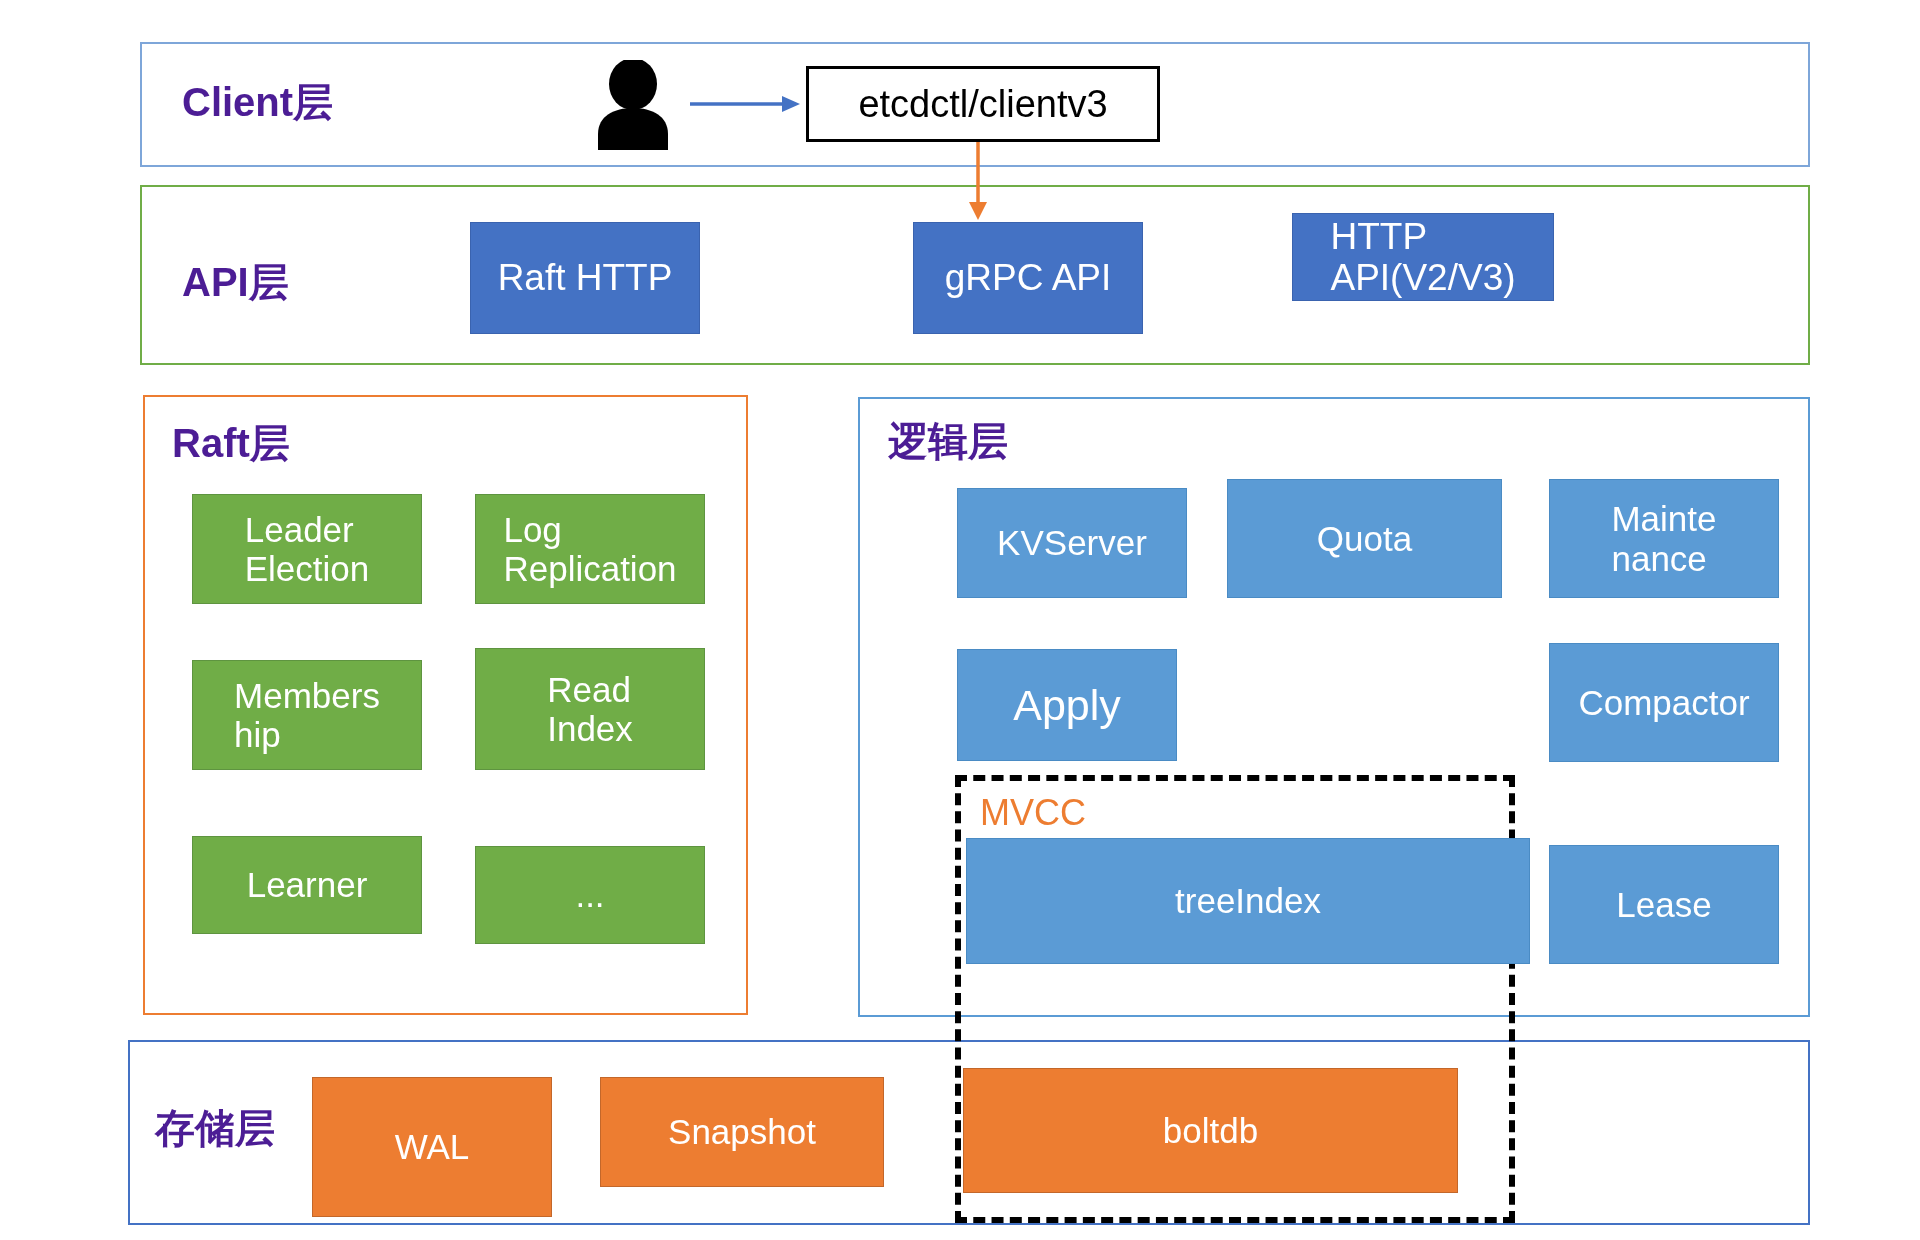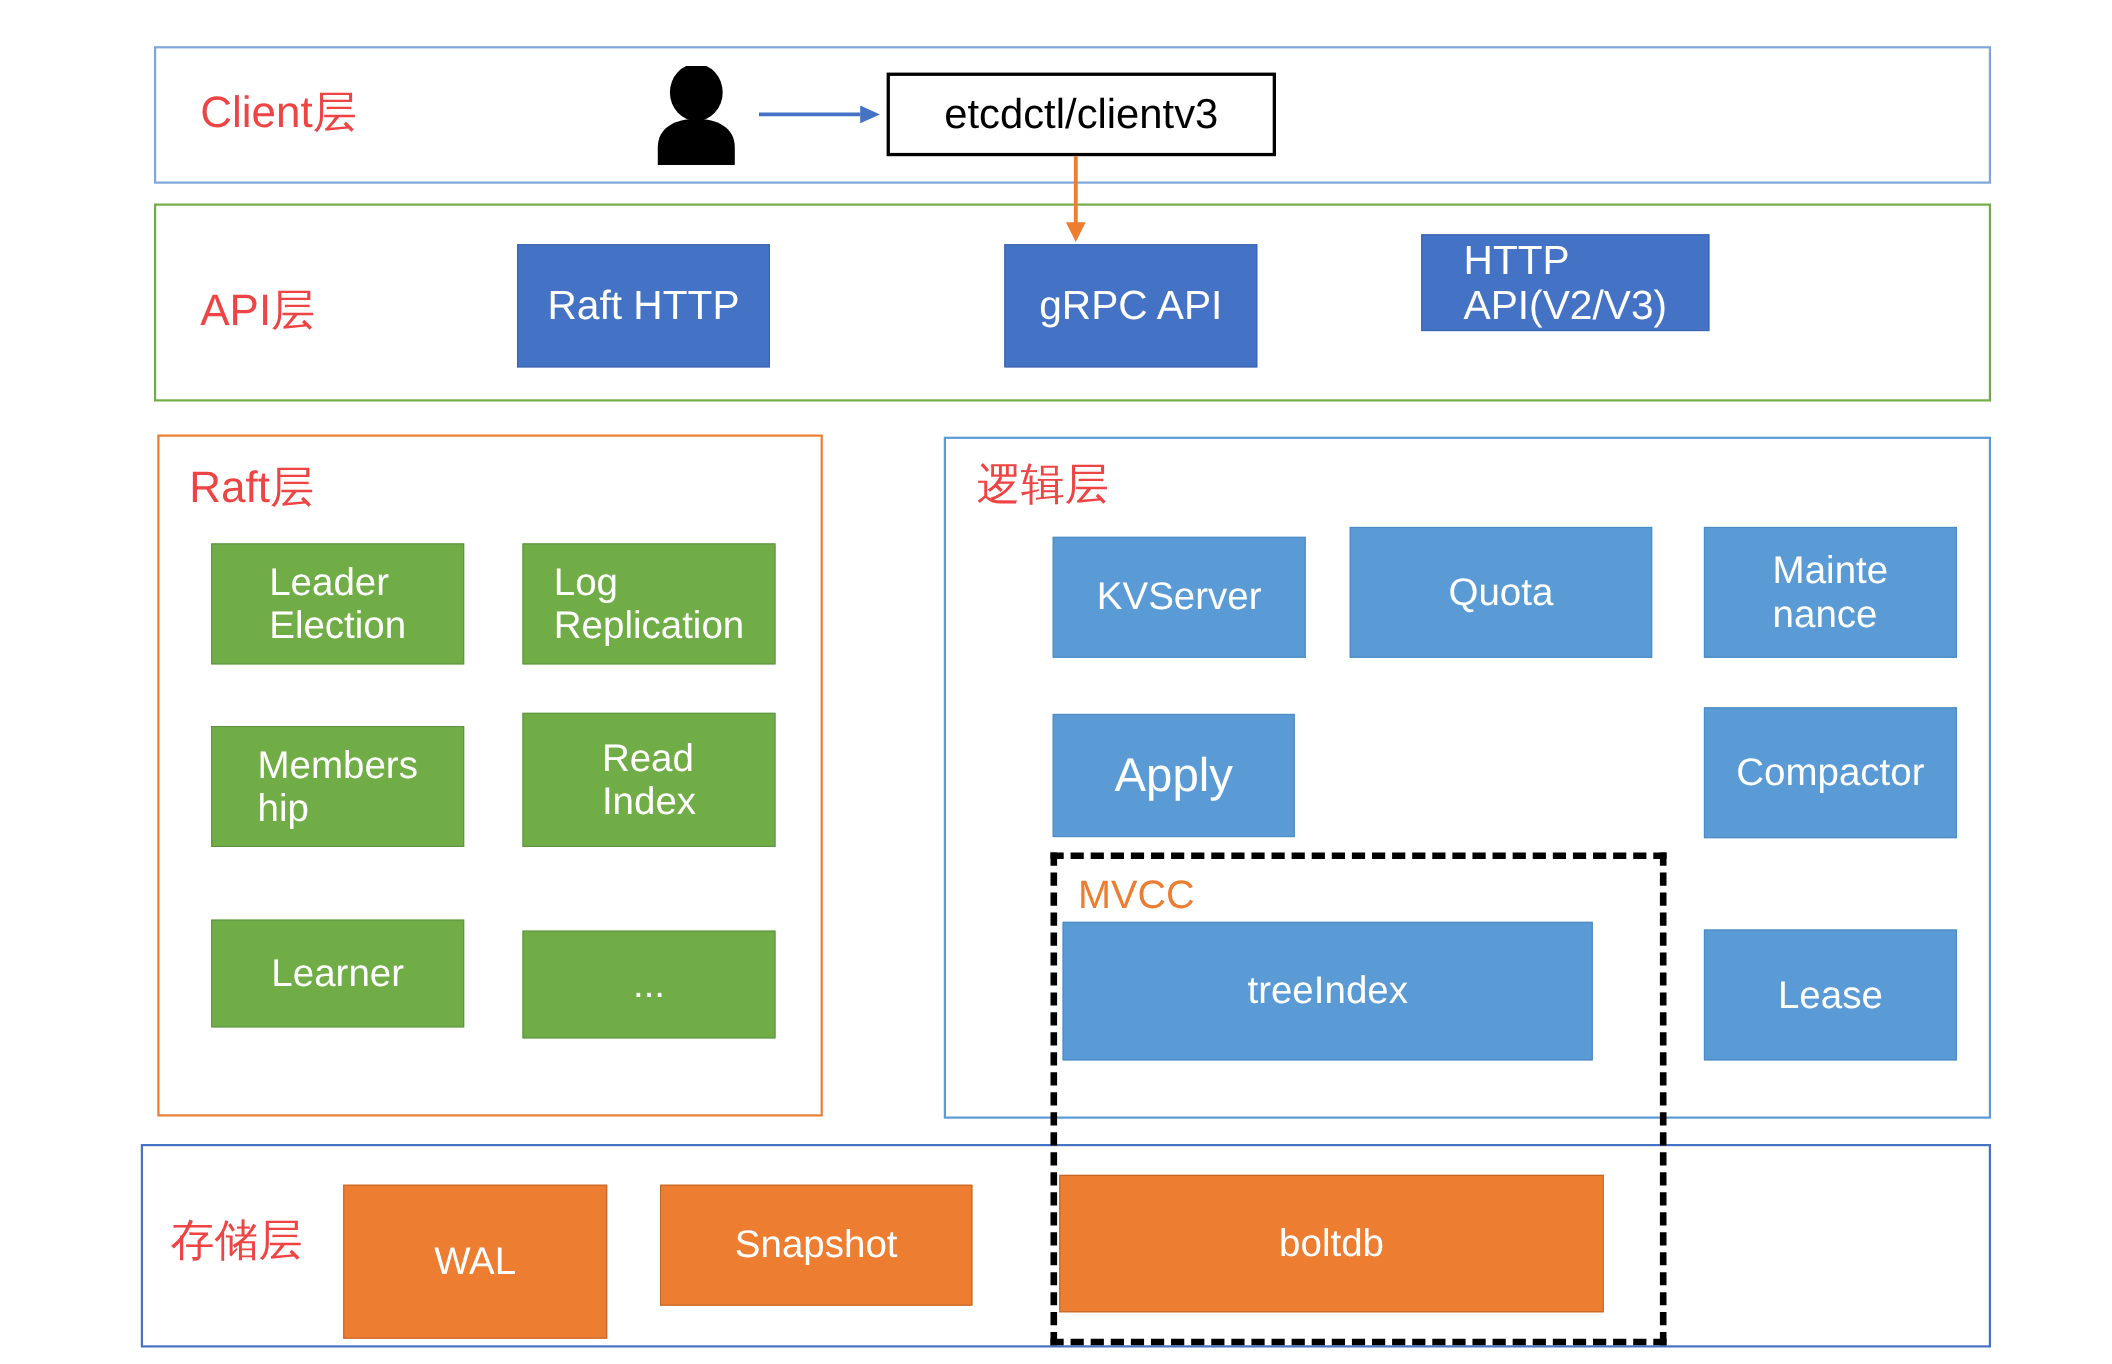--- a/index.html
+++ b/index.html
@@ -19,22 +19,22 @@
     height: 1240px;
     background: #ffffff;
   }
   .layer {
     position: absolute;
     background: #ffffff;
     box-sizing: border-box;
   }
   .layer-label {
     position: absolute;
-    color: #ef4444;
-    font-weight: 400;
+    color: #4c1d95;
+    font-weight: 700;
     white-space: nowrap;
     line-height: 1;
   }
   .node {
     position: absolute;
     box-sizing: border-box;
     display: flex;
     align-items: center;
     justify-content: center;
     text-align: left;
@@ -141,21 +141,21 @@
   <div class="node light-blue" style="left:1227px; top:479px; width:275px; height:119px; font-size:35px;">Quota</div>
 
   <div class="node light-blue" style="left:1549px; top:479px; width:230px; height:119px; font-size:35px;">Mainte
 nance</div>
 
   <div class="node light-blue" style="left:957px; top:649px; width:220px; height:112px; font-size:43px;">Apply</div>
 
 
   <div class="node light-blue" style="left:1549px; top:643px; width:230px; height:119px; font-size:35px;">Compactor</div>
 
-  <div class="node light-blue z-top" style="left:966px; top:838px; width:482px; height:126px; font-size:35px;">treeIndex</div>
+  <div class="node light-blue z-top" style="left:966px; top:838px; width:564px; height:126px; font-size:35px;">treeIndex</div>
 
   <div class="node light-blue" style="left:1549px; top:845px; width:230px; height:119px; font-size:35px;">Lease</div>
 
   <div class="mvcc-box" style="left:955px; top:775px; width:560px; height:448px;"></div>
 
   <div class="mvcc-label" style="left:980px; top:795px; font-size:36px;">MVCC</div>
 
   <div class="layer" style="left:128px; top:1040px; width:1682px; height:185px; border:2px solid #4472C4;"></div>
 
   <div class="layer-label" style="left:155px; top:1108px; font-size:40px;">存储层</div>

